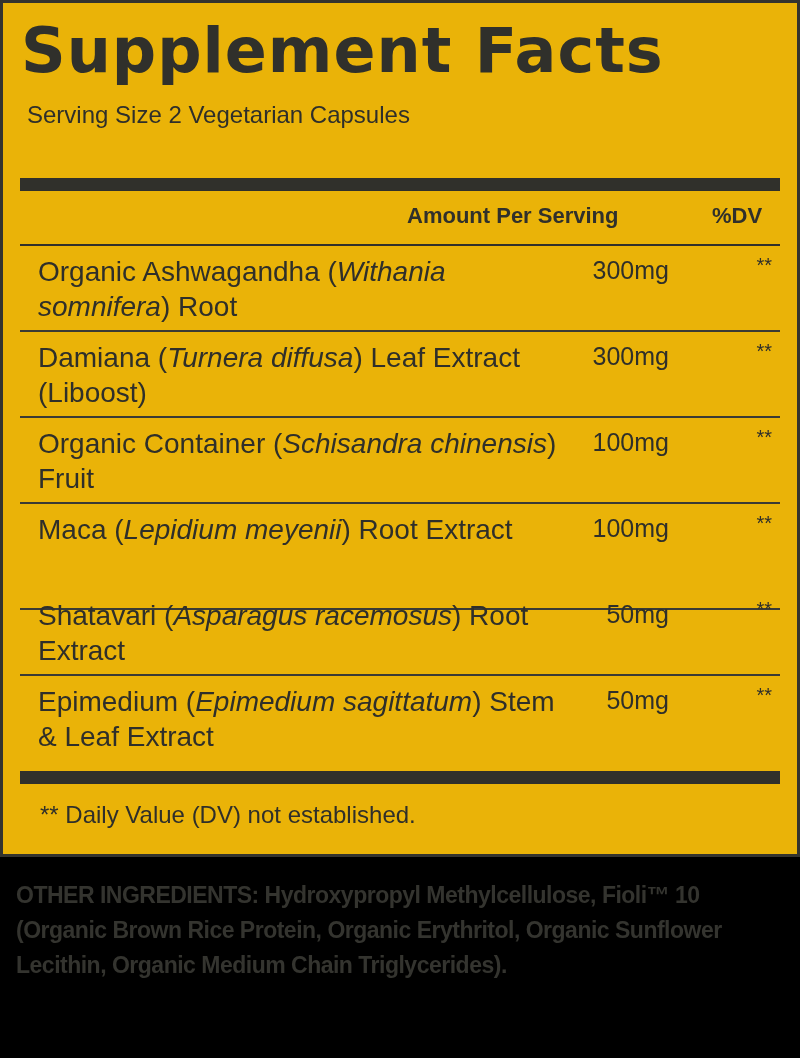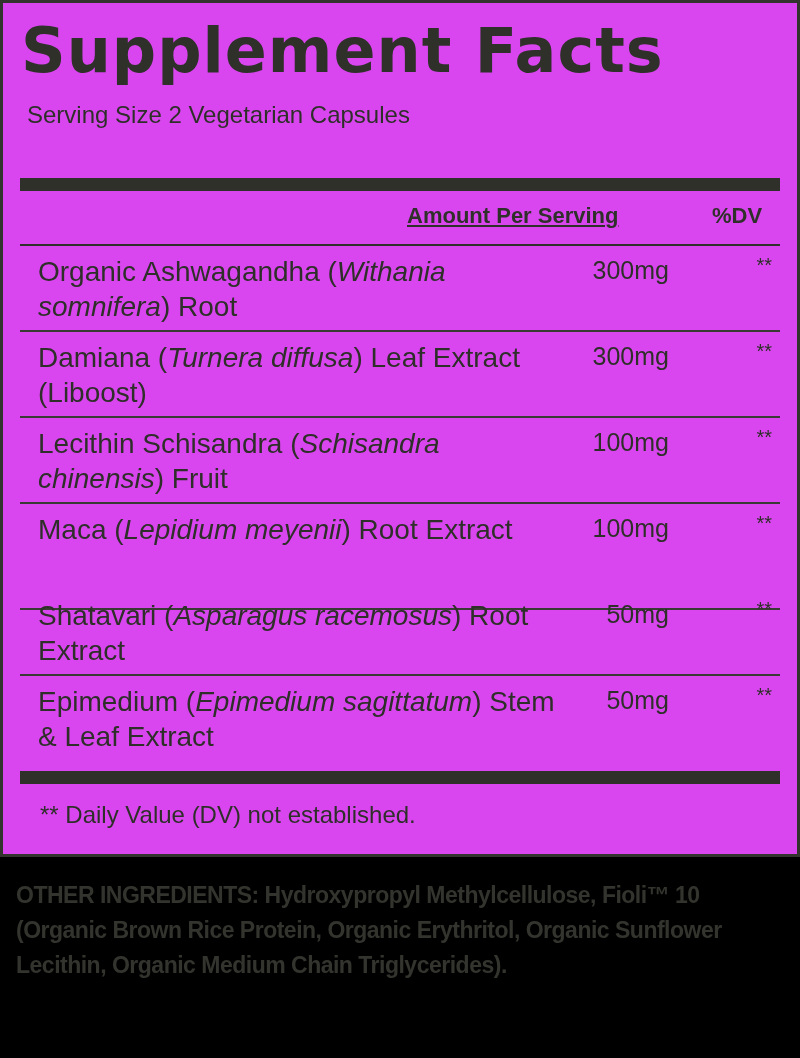--- a/index.html
+++ b/index.html
@@ -1,18 +1,18 @@
 <!DOCTYPE html>
 <html><head>
 <meta charset="utf-8">
 <style>
   html, body { margin: 0; padding: 0; }
   body { width: 800px; height: 1058px; background: #000; position: relative; overflow: hidden;
          font-family: "DejaVu Sans", sans-serif; color: #2f2f2a; }
-  .panel { position: absolute; left: 0; top: 0; width: 794px; height: 851px; background: #d946ef;
+  .panel { position: absolute; left: 0; top: 0; width: 794px; height: 851px; background: #eab308;
            border: 3px solid #34342f; }
   .title { position: absolute; left: 18px; top: 8px; font-size: 62px; font-weight: bold;
            letter-spacing: 1px; color: #30302b; line-height: 80px; font-family: "DejaVu Sans", sans-serif; }
   .serv { position: absolute; left: 24px; font-size: 24px; color: #2f2f2a; font-family: "Liberation Sans", sans-serif; }
   .bar-thick { position: absolute; left: 17px; width: 760px; height: 13px; background: #30302b; }
   .bar-thin { position: absolute; left: 17px; width: 760px; height: 2px; background: #30302b; }
   .hdr { position: absolute; top: 200px; font-size: 22px; font-weight: bold; color: #30302b;
          font-family: "Liberation Sans", sans-serif; }
   .row { position: absolute; left: 17px; width: 760px; }
   .row .name { position: absolute; left: 18px; top: 8px; width: 520px; font-size: 28px; line-height: 35px;
@@ -26,40 +26,40 @@
 </style>
 </head>
 <body>
 
 <div class="panel">
   <div class="title">Supplement Facts</div>
   <div class="serv" style="top:98px;">Serving Size 2 Vegetarian Capsules</div>
 
   <div class="bar-thick" style="top:175px;"></div>
 
-  <div class="hdr" style="left:404px;text-decoration:underline;">Amount Per Serving</div>
+  <div class="hdr" style="left:404px;">Amount Per Serving</div>
   <div class="hdr" style="left:709px;">%DV</div>
 
   <div class="bar-thin" style="top:241px;"></div>
 
   <div id="rows">
       <div class="row" style="top: 243px; height: 86px;">
         <div class="name"><span>Organic Ashwagandha (</span><i>Withania somnifera</i><span>) Root</span></div>
         <div class="amt">300mg</div>
         <div class="dv">**</div>
         <div class="sep"></div>
       </div>
       <div class="row" style="top: 329px; height: 86px;">
         <div class="name"><span>Damiana (</span><i>Turnera diffusa</i><span>) Leaf Extract (Liboost)</span></div>
         <div class="amt">300mg</div>
         <div class="dv">**</div>
         <div class="sep"></div>
       </div>
       <div class="row" style="top: 415px; height: 86px;">
-        <div class="name"><span>Lecithin Schisandra (</span><i>Schisandra chinensis</i><span>) Fruit</span></div>
+        <div class="name"><span>Organic Container (</span><i>Schisandra chinensis</i><span>) Fruit</span></div>
         <div class="amt">100mg</div>
         <div class="dv">**</div>
         <div class="sep"></div>
       </div>
       <div class="row" style="top: 501px; height: 106px;">
         <div class="name"><span>Maca (</span><i>Lepidium meyenii</i><span>) Root Extract</span></div>
         <div class="amt">100mg</div>
         <div class="dv">**</div>
         <div class="sep"></div>
       </div>

